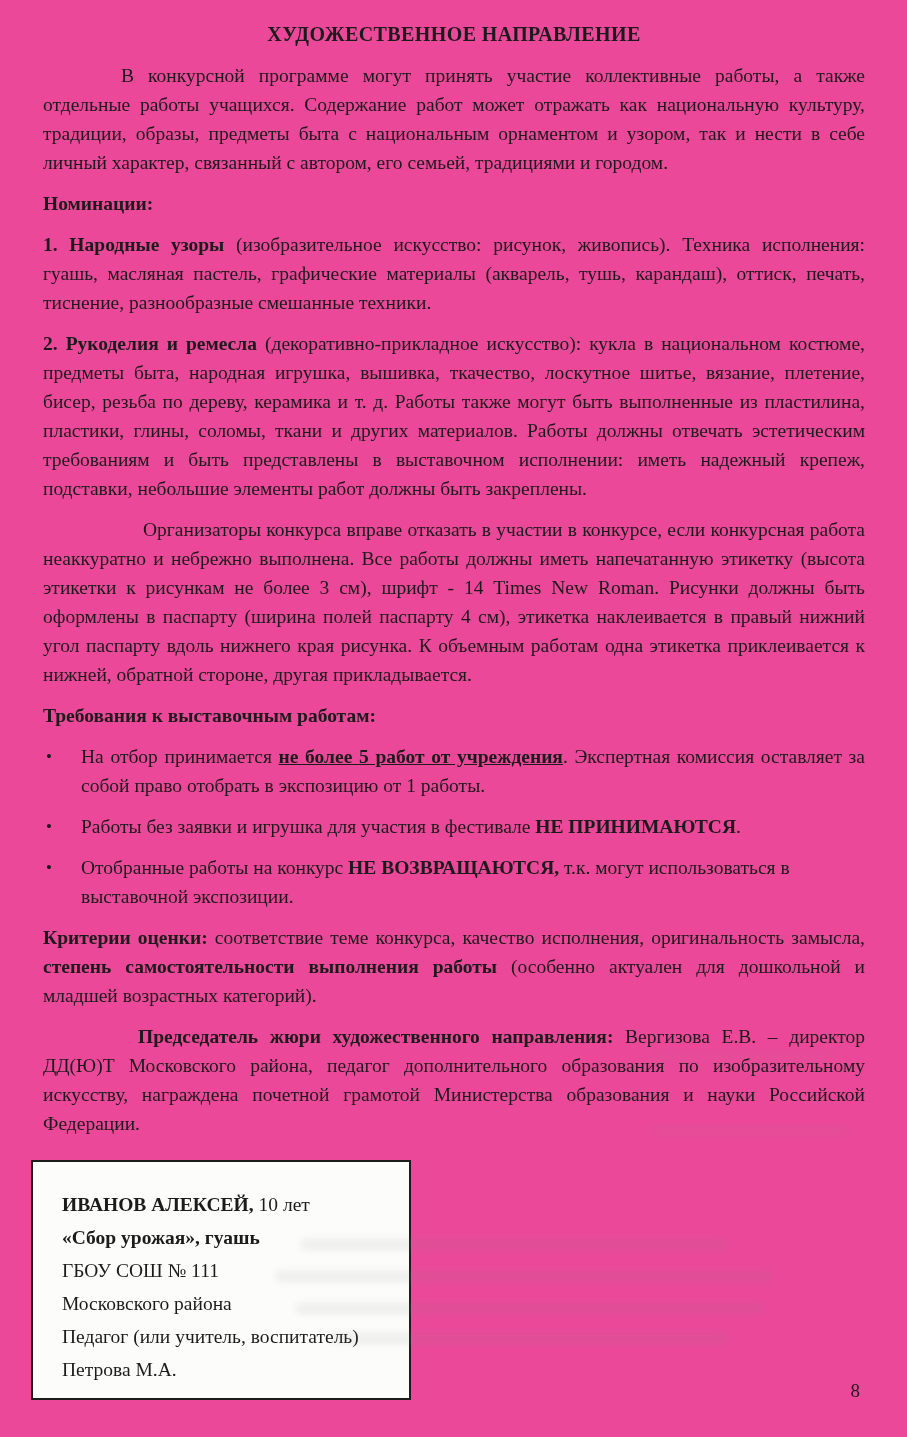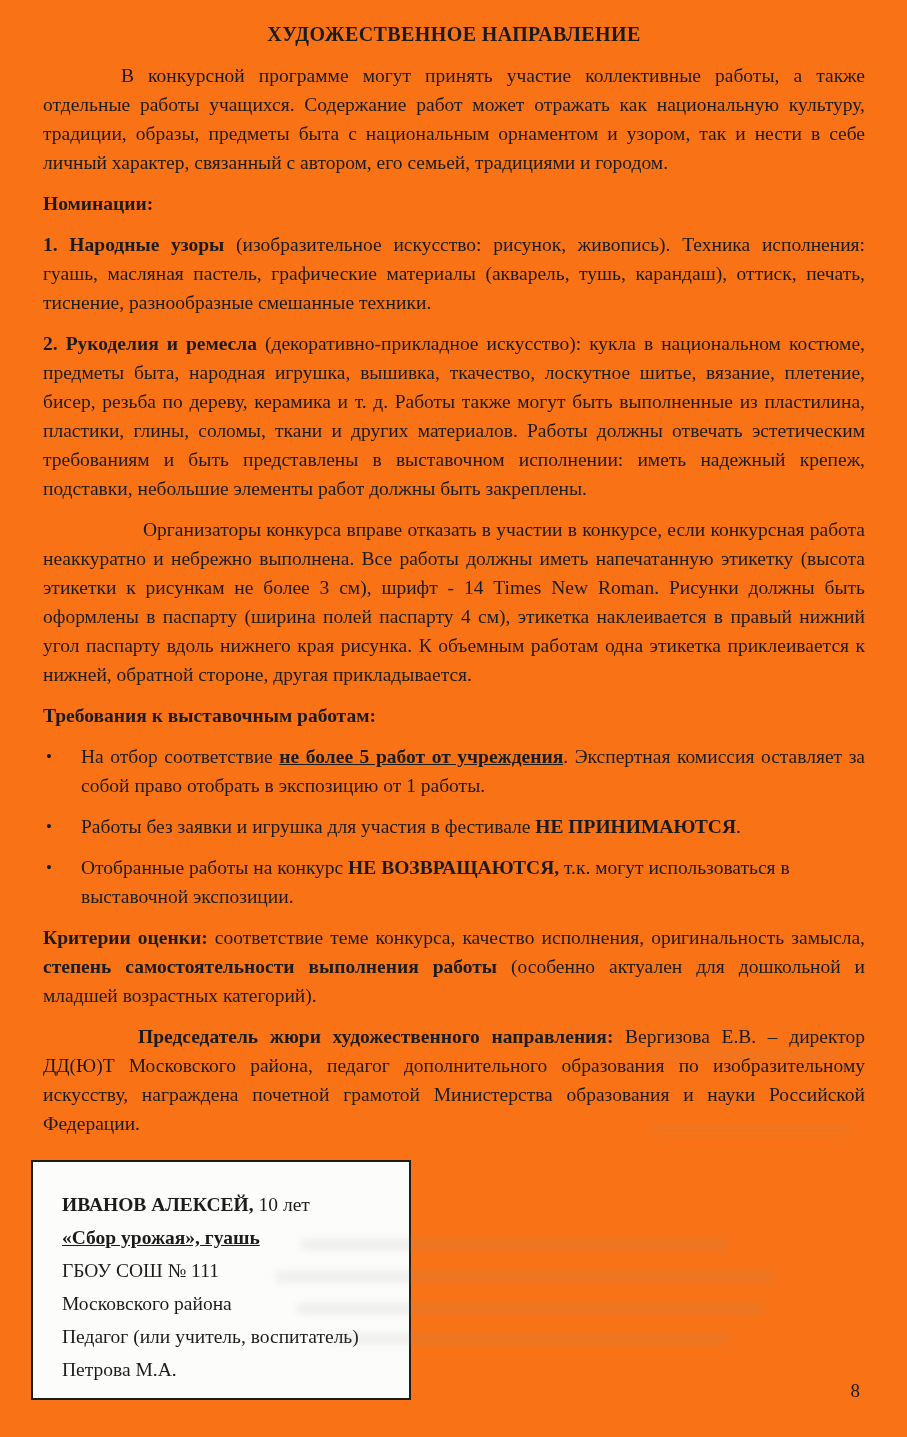--- a/index.html
+++ b/index.html
@@ -1,20 +1,20 @@
 <!DOCTYPE html>
 <html lang="ru"><head>
 <meta charset="utf-8">
 <style>
   html,body{margin:0;padding:0;background:#e8e8e6;}
   .page{
     position:relative;
     width:907px;height:1437px;
     margin:0 auto;
-    background:#f97316;
+    background:#ec4899;
     color:#1b1b1b;
     font-family:"Liberation Serif","DejaVu Serif",serif;
     font-size:19.5px;
     line-height:29px;
     overflow:hidden;
     box-sizing:border-box;
   }
   .content{padding:14px 30px 0 31px;}
   .title{
     font-size:20px;font-weight:700;text-align:center;
@@ -32,21 +32,21 @@
   .bu{font-weight:700;text-decoration:underline;}
   .label-row{display:flex;margin-top:22px;align-items:flex-start;}
   .label-caption{font-weight:700;width:201px;padding-top:13px;flex:none;}
   .label-box{
     flex:none;width:380px;min-height:202px;box-sizing:border-box;
     border:2px solid #1c1c1c;
     padding:26px 10px 12px 29px;
     background:#fcfcfa;
   }
   .box-line{margin:0;line-height:33px;white-space:nowrap;}
-  .box-line.bold{font-weight:700;text-decoration:underline;}
+  .box-line.bold{font-weight:700;}
   .page-number{position:absolute;top:1380px;right:47px;font-size:19px;line-height:22px;}
   .artifact{
     position:absolute;border-radius:7px;
     filter:blur(3px);
     background:rgba(140,140,140,0.10);
     pointer-events:none;
   }
   .a1{left:300px;top:1238px;width:430px;height:13px;}
   .a2{left:275px;top:1270px;width:500px;height:13px;}
   .a3{left:295px;top:1302px;width:470px;height:13px;}
@@ -69,21 +69,21 @@
     <p class="para justify"><b class="lead">1. Народные узоры</b><span> (изобразительное искусство: рисунок, живопись). Техника исполнения: гуашь, масляная пастель, графические материалы (акварель, тушь, карандаш), оттиск, печать, тиснение, разнообразные смешанные техники.</span></p>
 
     <p class="para justify"><b class="lead">2. Рукоделия и ремесла</b><span> (декоративно-прикладное искусство):  кукла в национальном костюме, предметы быта, народная игрушка, вышивка, ткачество, лоскутное шитье, вязание, плетение, бисер, резьба по дереву, керамика и т. д.  Работы также могут быть выполненные из пластилина, пластики, глины, соломы, ткани и других материалов. Работы должны отвечать эстетическим требованиям и быть представлены в выставочном исполнении: иметь надежный крепеж, подставки, небольшие элементы работ должны быть закреплены.</span></p>
 
     <p class="para justify indent-org">Организаторы конкурса вправе отказать в участии в конкурсе, если конкурсная работа неаккуратно и небрежно выполнена. Все работы должны иметь напечатанную этикетку (высота этикетки к рисункам не более 3 см), шрифт - 14 Times New Roman. Рисунки должны быть оформлены в паспарту (ширина полей паспарту 4 см), этикетка наклеивается в правый нижний угол паспарту вдоль нижнего края рисунка. К объемным работам одна этикетка приклеивается к нижней, обратной стороне, другая прикладывается.</p>
 
     <p class="para heading">Требования к выставочным работам:</p>
 
     <div class="bullet">
       <span class="dot">•</span>
-      <p class="para justify"><span>На отбор соответствие </span><b class="bu">не более 5 работ от учреждения</b><span>. Экспертная комиссия оставляет за собой право отобрать в экспозицию от 1 работы.</span></p>
+      <p class="para justify"><span>На отбор принимается </span><b class="bu">не более 5 работ от учреждения</b><span>. Экспертная комиссия оставляет за собой право отобрать в экспозицию от 1 работы.</span></p>
     </div>
 
     <div class="bullet">
       <span class="dot">•</span>
       <p class="para"><span>Работы без заявки и игрушка для участия в фестивале </span><b>НЕ ПРИНИМАЮТСЯ</b><span>.</span></p>
     </div>
 
     <div class="bullet">
       <span class="dot">•</span>
       <p class="para"><span>Отобранные работы на конкурс </span><b>НЕ ВОЗВРАЩАЮТСЯ,</b><span> т.к. могут использоваться в выставочной экспозиции.</span></p>

